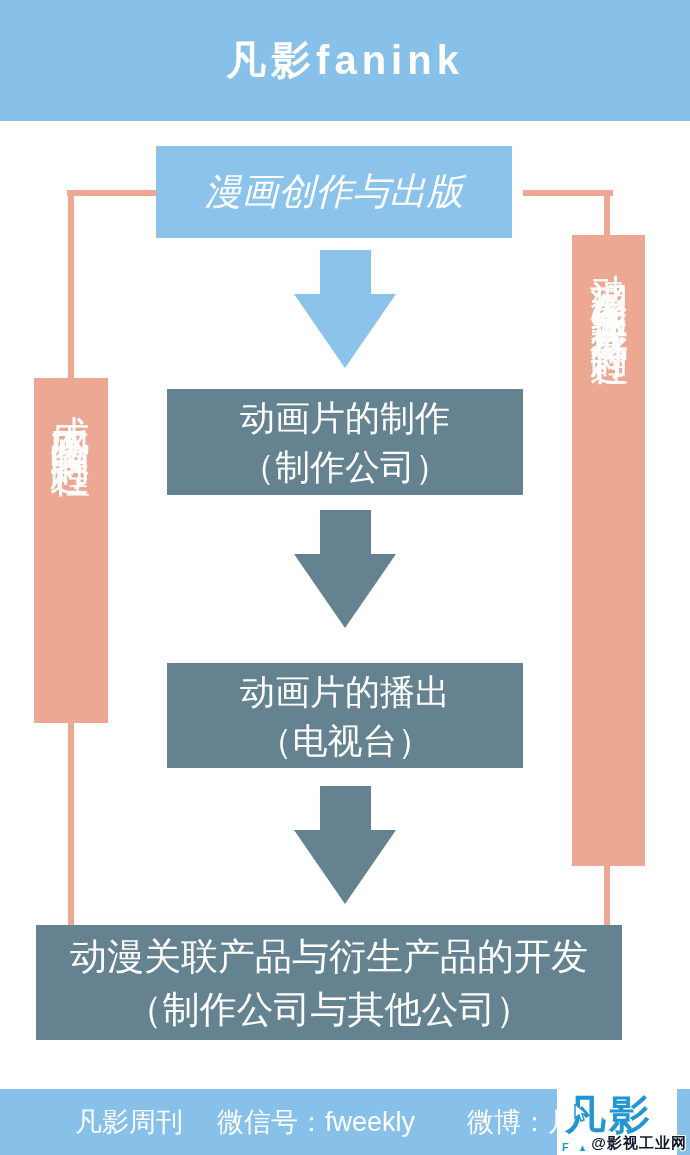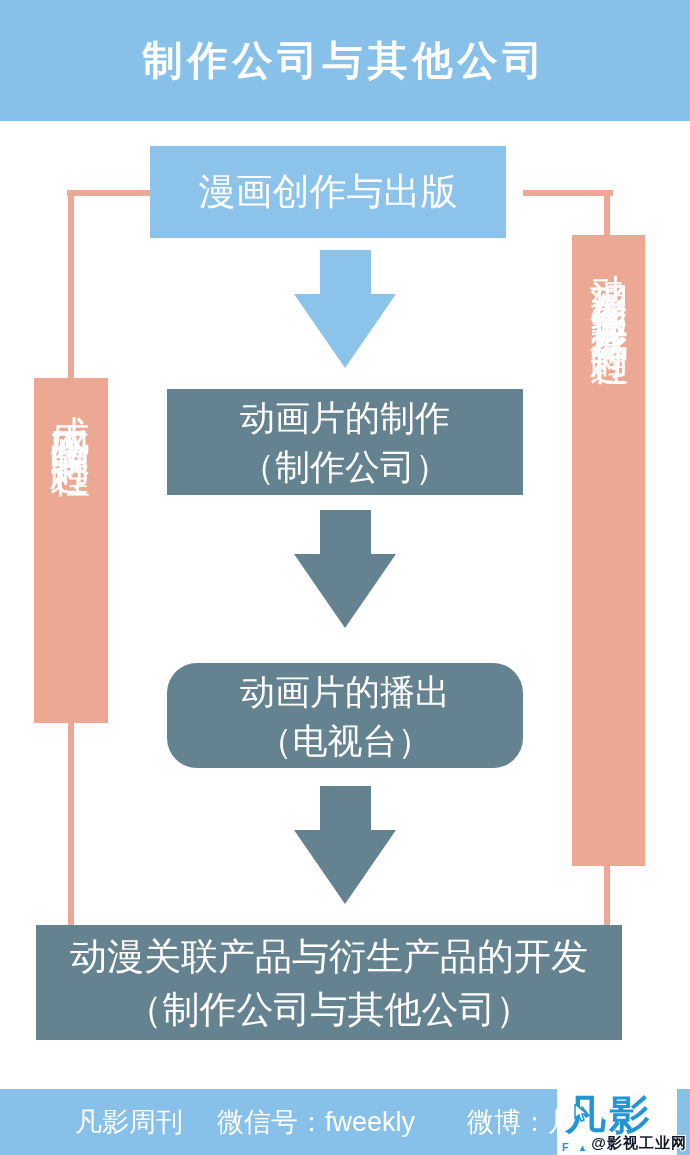--- a/index.html
+++ b/index.html
@@ -25,23 +25,23 @@
   .c-rv1{left:604px;top:190px;width:6px;height:45px;}
   .c-rv2{left:604px;top:866px;width:6px;height:59px;}
   
   .box{
     position:absolute;color:#ffffff;text-align:center;
     display:flex;flex-direction:column;align-items:center;justify-content:center;
   }
   .box span{display:block;}
   .light{background:#8cc3ea;}
   .dark{background:#64828f;}
-  .step1{left:150px;top:146px;width:356px;height:92px;font-size:37px;}
+  .step1{left:156px;top:146px;width:356px;height:92px;font-size:37px;font-style:italic;}
   .step2{left:167px;top:389px;width:356px;height:106px;font-size:35px;line-height:49px;text-align:center;}
-  .step3{left:167px;top:663px;width:356px;height:105px;font-size:35px;line-height:49px;border-radius:30px;}
+  .step3{left:167px;top:663px;width:356px;height:105px;font-size:35px;line-height:49px;}
   .step4{left:36px;top:925px;width:586px;height:115px;font-size:37px;line-height:53px;}
   
   .arrow{position:absolute;left:294px;width:102px;height:118px;display:block;}
   .arrow-1{top:250px;}
   .arrow-2{top:510px;}
   .arrow-3{top:786px;}
   .arrow-light polygon{fill:#8cc3ea;}
   .arrow-dark polygon{fill:#64828f;}
   
   .sidebar{
@@ -79,21 +79,21 @@
     color:#0f172a;font-size:15px;font-weight:bold;letter-spacing:1px;
     text-shadow:-1px -1px 0 #fff,1px -1px 0 #fff,-1px 1px 0 #fff,1px 1px 0 #fff;
   }
 </style>
 </head>
 <body>
 
 <div class="canvas">
 
   <div class="header">
-    <h1 class="page-title">制作公司与其他公司</h1>
+    <h1 class="page-title">凡影fanink</h1>
   </div>
 
   <div class="connector c-lh"></div>
   <div class="connector c-rh"></div>
   <div class="connector c-lv1"></div>
   <div class="connector c-lv2"></div>
   <div class="connector c-rv1"></div>
   <div class="connector c-rv2"></div>
 
   <div class="box light step1">

